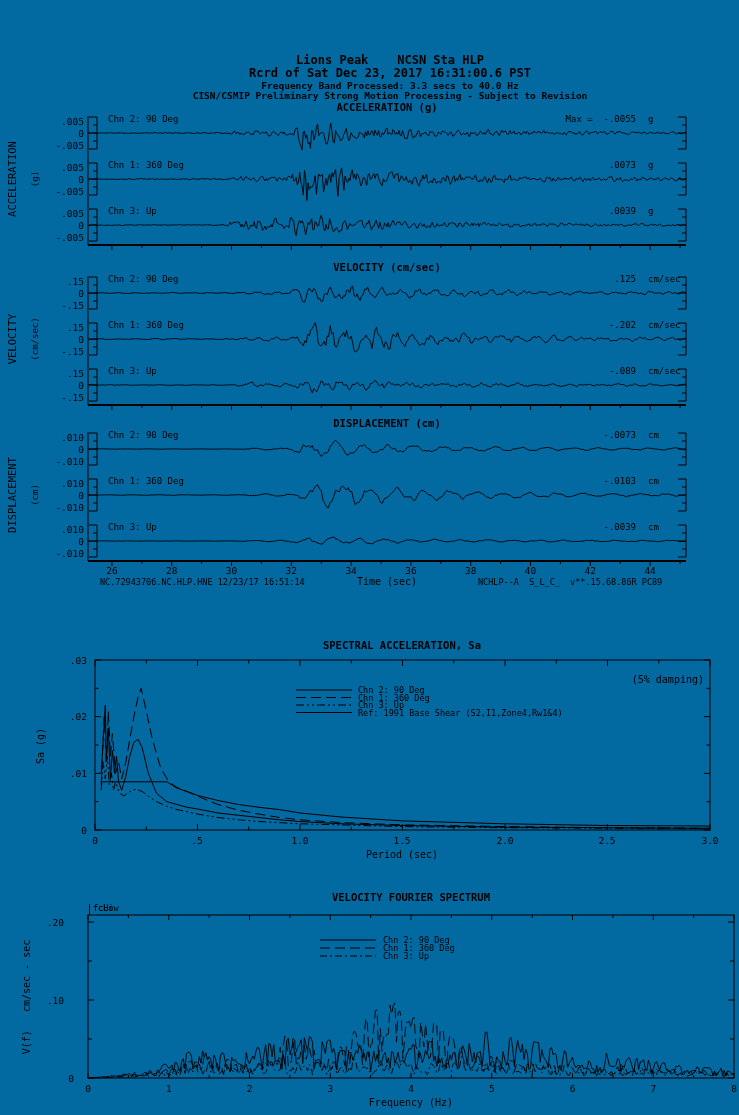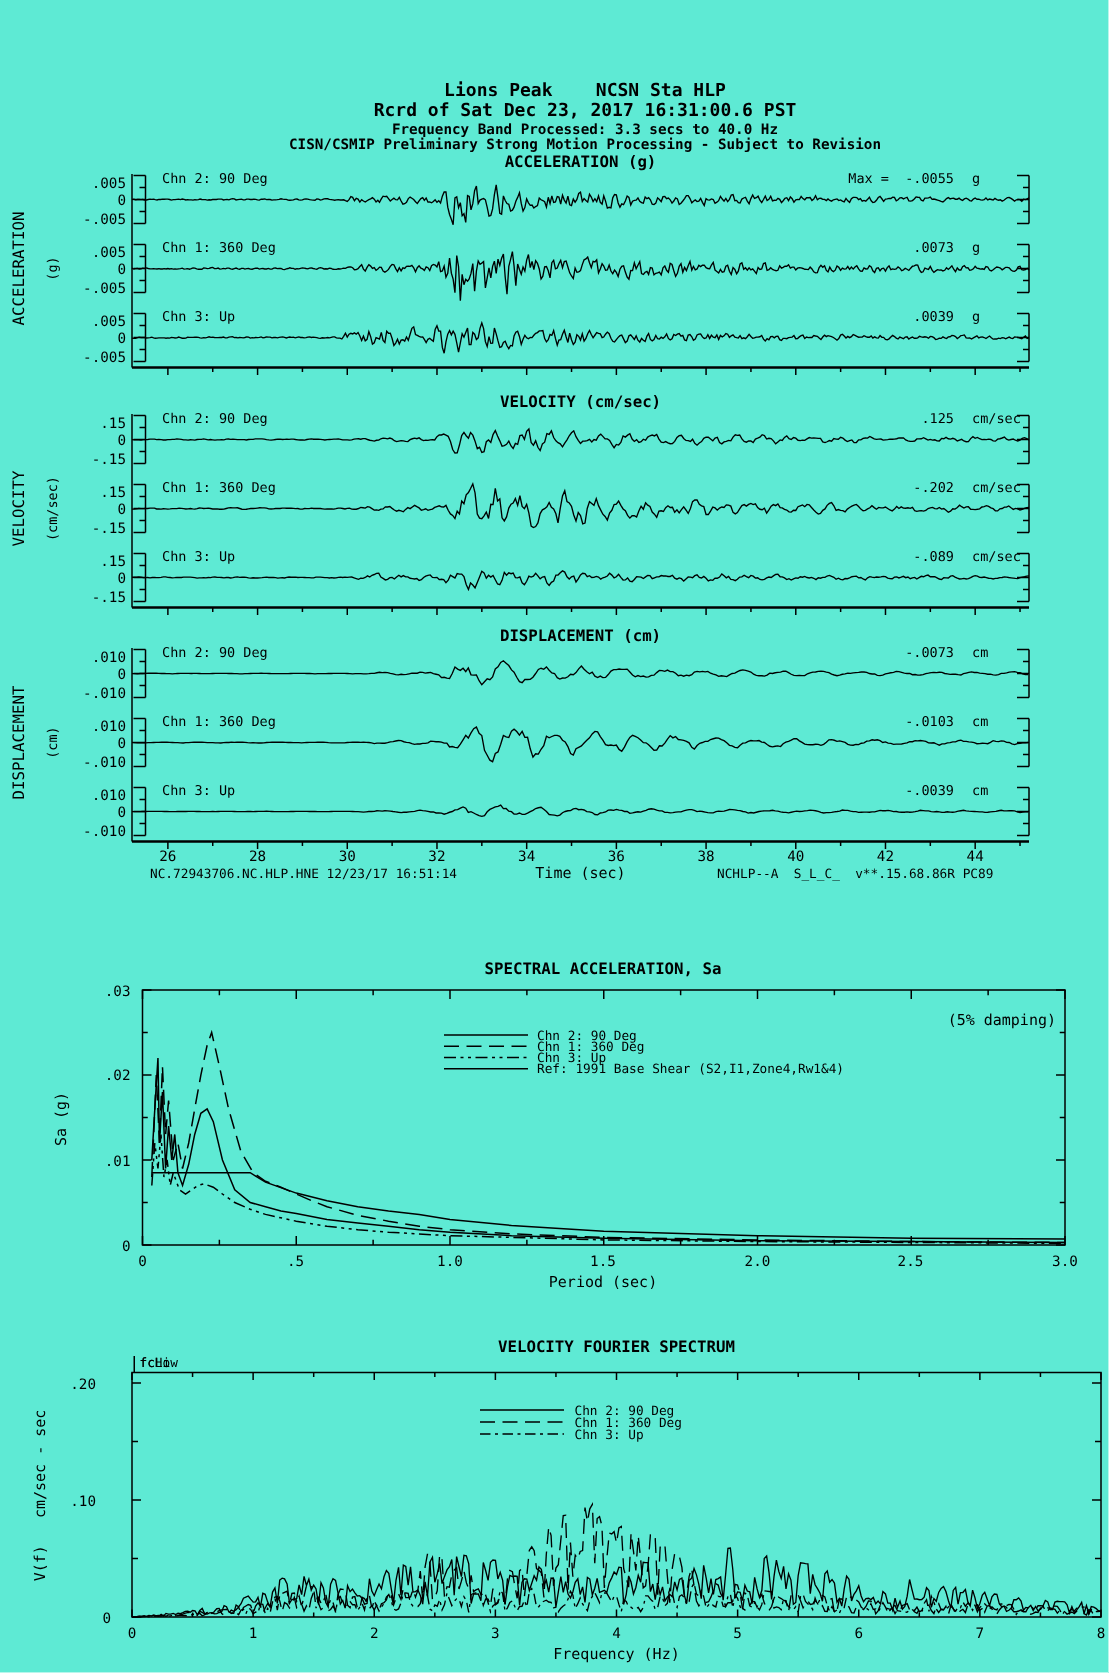--- a/index.html
+++ b/index.html
@@ -1,16 +1,16 @@
 <!DOCTYPE html>
 <html><head>
 <meta charset="utf-8">
 <style>
   html,body{margin:0;padding:0;background:#ffffff;}
-  .page{position:relative;width:739px;height:1115px;background:#5eead4;overflow:hidden;}
+  .page{position:relative;width:739px;height:1115px;background:#0369a1;overflow:hidden;}
   svg{position:absolute;left:0;top:0;}
   svg text{font-family:"DejaVu Sans Mono",monospace;fill:#000;white-space:pre;}
   .ln{stroke:#000;fill:none;}
 </style>
 </head>
 <body>
 
 <div class="page">
 <svg id="fig" width="739" height="1115" viewBox="0 0 739 1115" xml:space="preserve">
 

